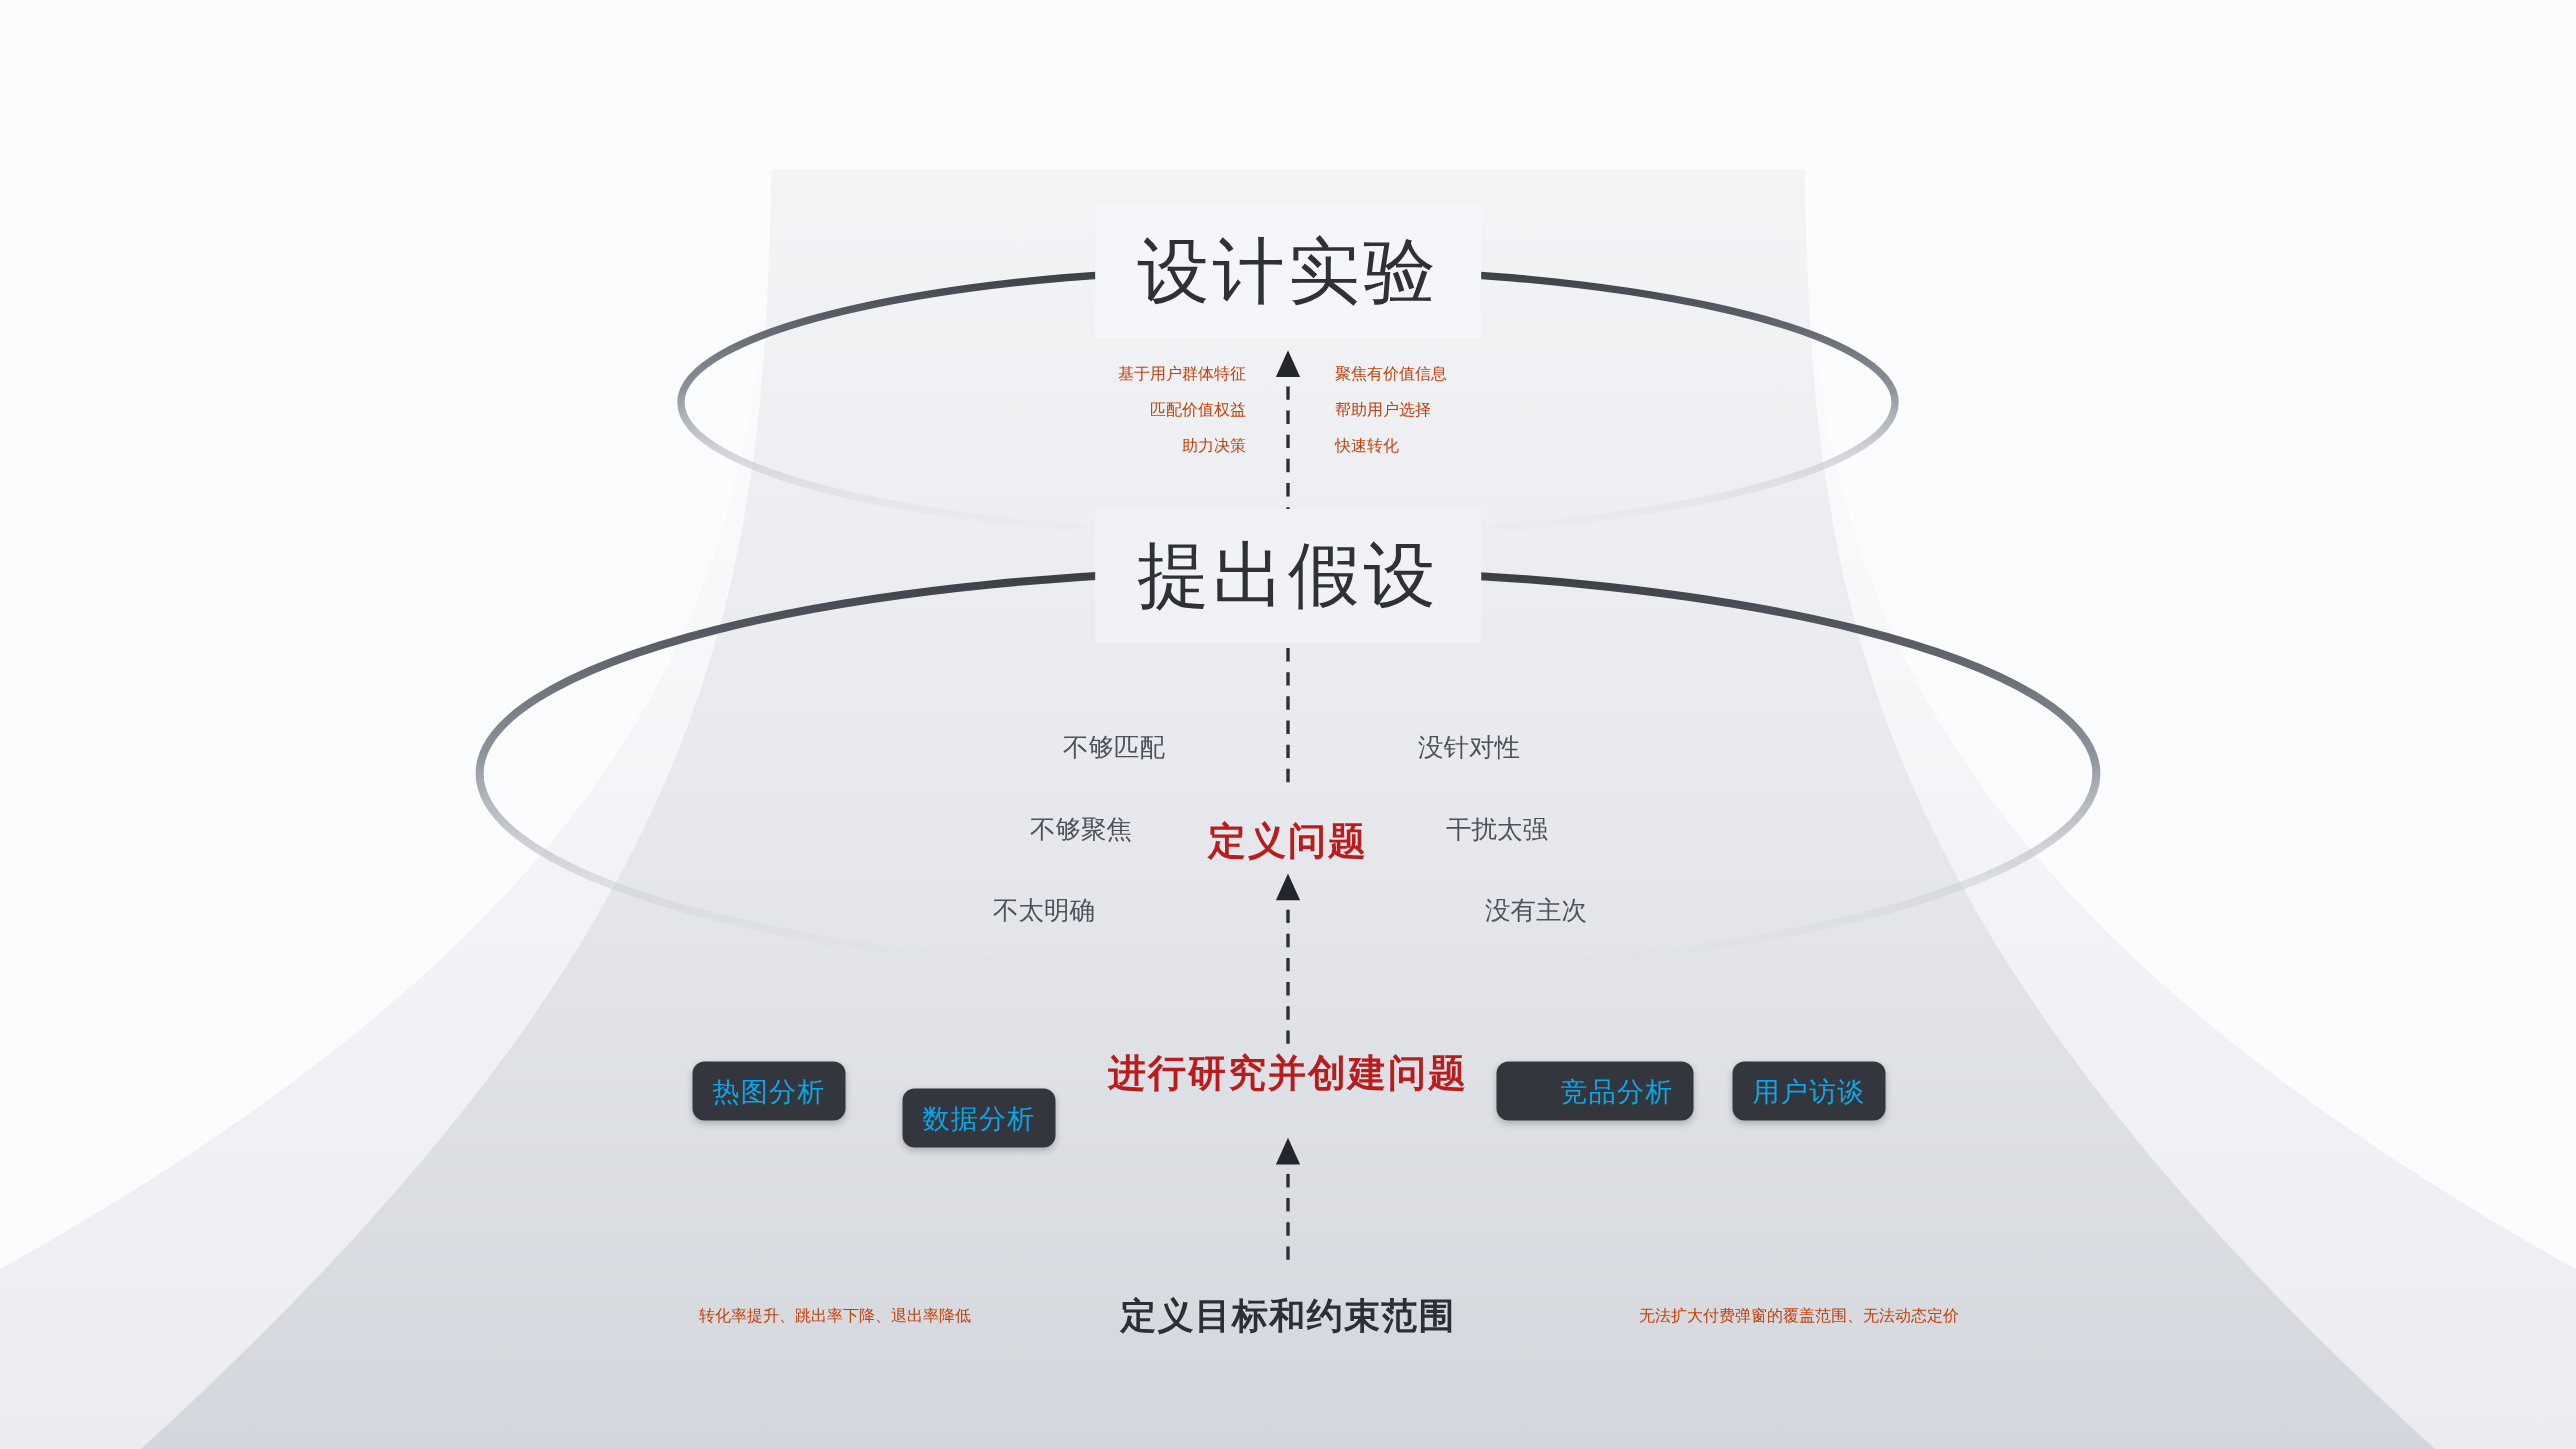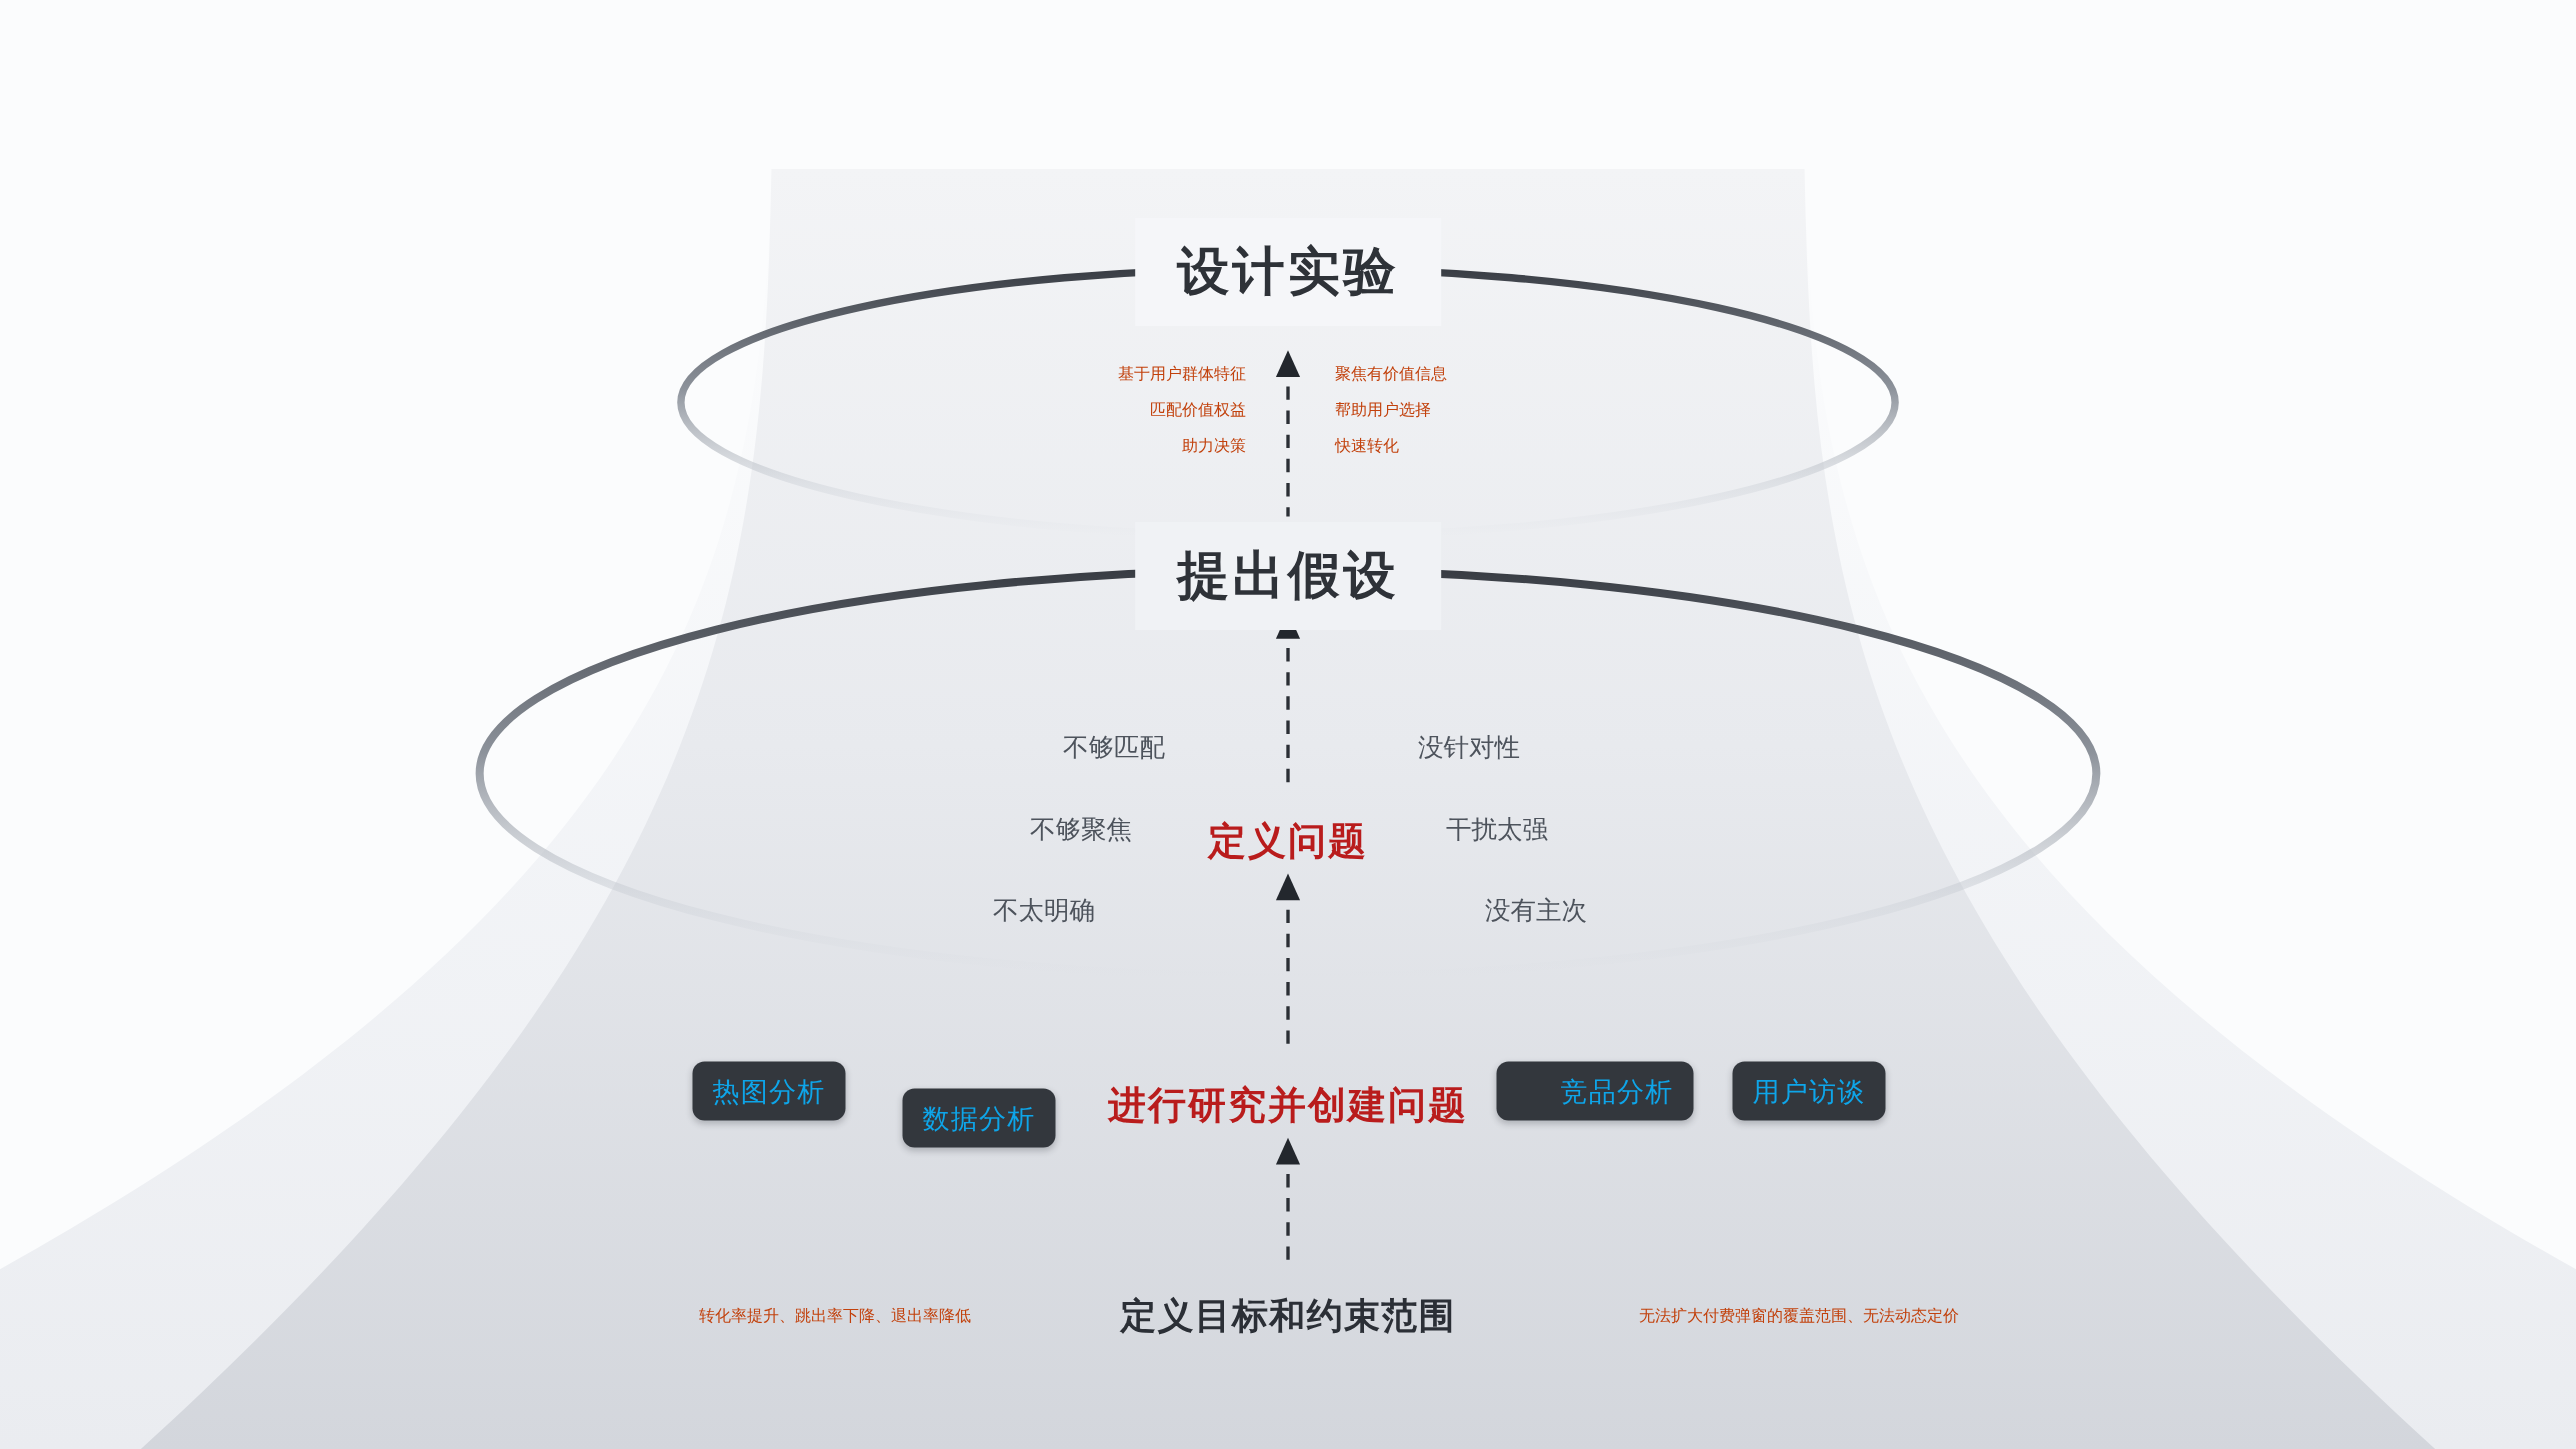--- a/index.html
+++ b/index.html
@@ -9,21 +9,21 @@
   }
   #stage{position:absolute;inset:0;width:2576px;height:1449px;}
   #bg-svg{position:absolute;left:0;top:0;}
 
   .abs{position:absolute;}
   .center{transform:translate(-50%,-50%);}
   .nowrap{white-space:nowrap;}
 
   
   .big-title{
-    background:#f5f6f9;color:#2e3238;font-size:52px;font-weight:700;
+    background:#f5f6f9;color:#2e3238;font-size:72px;font-weight:400;
     letter-spacing:3.4px;padding:19px 42px;white-space:nowrap;
   }
   .big-title.second{background:#f0f2f5;}
 
   .mid-title{color:#b91c1c;font-size:38px;font-weight:700;letter-spacing:2px;white-space:nowrap;margin-top:12px;}
   .small-title{color:#2b2f36;font-size:36px;font-weight:700;letter-spacing:1.3px;white-space:nowrap;}
 
   .muted{color:#c2410c;font-size:16px;}
   .note-list{line-height:36px;}
   .note-list.right-align{text-align:right;}
@@ -104,21 +104,21 @@
 
   <div class="abs center mid-title" style="left:1288px;top:829px;">定义问题</div>
 
   <div class="abs center issue" style="left:1114px;top:747px;">不够匹配</div>
   <div class="abs center issue" style="left:1081px;top:829px;">不够聚焦</div>
   <div class="abs center issue" style="left:1044px;top:910px;">不太明确</div>
   <div class="abs center issue" style="left:1469px;top:747px;">没针对性</div>
   <div class="abs center issue" style="left:1497px;top:829px;">干扰太强</div>
   <div class="abs center issue" style="left:1536px;top:910px;">没有主次</div>
 
-  <div class="abs center mid-title" style="left:1288px;top:1093px;">进行研究并创建问题</div>
+  <div class="abs center mid-title" style="left:1288px;top:1061px;">进行研究并创建问题</div>
 
   <div class="abs center tag-btn" style="left:769px;top:1091px;">热图分析</div>
   <div class="abs center tag-btn" style="left:979px;top:1118px;">数据分析</div>
   <div class="abs center tag-btn" style="left:1595px;top:1091px;padding-left:44px;">竞品分析</div>
   <div class="abs center tag-btn" style="left:1809px;top:1091px;">用户访谈</div>
 
   <div class="abs center small-title" style="left:1288px;top:1316px;">定义目标和约束范围</div>
   <div class="abs center muted nowrap" style="left:835px;top:1316px;">转化率提升、跳出率下降、退出率降低</div>
   <div class="abs center muted nowrap" style="left:1799px;top:1316px;">无法扩大付费弹窗的覆盖范围、无法动态定价</div>
 

